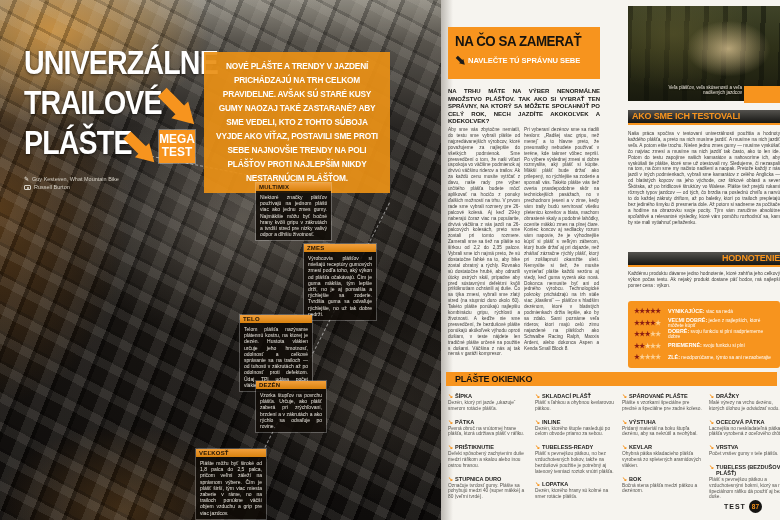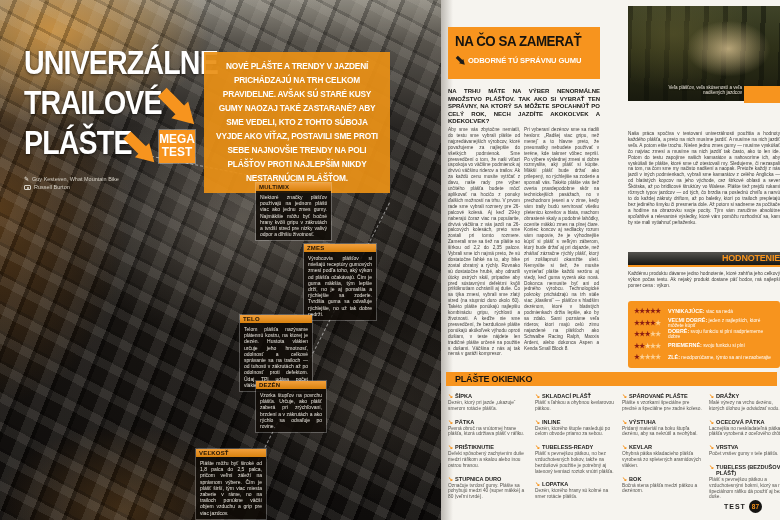--- a/index.html
+++ b/index.html
@@ -184,33 +184,34 @@
 
   <div class="right-page">
     <div class="gutter"></div>
 
     <div class="hdr-box">
       <div class="hdr-title">NA ČO SA ZAMERAŤ</div>
       <div class="hdr-sub">
         <svg width="10" height="10" viewBox="0 0 100 100">
           <path d="M29 7 L73 51 L83 41 L98 98 L41 83 L51 73 L7 29 Z" fill="#1d1c19"></path>
         </svg>
-        <span>ODBORNÉ TÚ SPRÁVNU GUMU</span>
+        <span>NAVLEČTE TÚ SPRÁVNU SEBE</span>
       </div>
     </div>
 
     <p class="lead">NA TRHU MÁTE NA VÝBER NENORMÁLNE MNOŽSTVO PLÁŠŤOV. TAK AKO SI VYBRAŤ TEN SPRÁVNY, NA KTORÝ SA MÔŽETE SPOĽAHNÚŤ PO CELÝ ROK, NECH JAZDÍTE AKOKOĽVEK A KDEKOĽVEK?</p>
     <div class="col col1">Aby sme vás zbytočne nemiatli, do testu sme vybrali plášte od najpredávanejších výrobcov, ktoré považujeme za najlepšie do všetkých podmienok. Sme presvedčení o tom, že naši víťazi uspokoja vo väčšine podmienok aj drvivú väčšinu riderov a trailov. Ak za každú cenu musíte vytŕčať z davu, naše rady pre výber určitého plášťa budete môcť aplikovať na hocičo z ponuky ďalších možností na trhu. V prvom rade sme vybrali rozmery pre 26-palcové kolesá. Aj keď 29-ky naberajú čoraz viac na popularite, drvivá väčšina z vás jazdí na 26-palcových kolesách, preto sme zostali pri tomto rozmere. Zamerali sme sa tiež na plášte so šírkou od 2,2 do 2,35 palcov. Vybrali sme ich najmä preto, že sú dostatočne ľahké na to, aby bike zostal obratný a rýchly. Rovnako sú dostatočne hrubé, aby odrazili útoky ostrých skál, prípadne aby pred sústavnými defektmi kvôli prištiknutiam ochránili aj duše. Čo sa týka zmesí, vybrali sme zlatý stred (na stupnici duro okolo 60). Takéto plášte ponúkajú najlepšiu kombináciu gripu, rýchlosti a životnosti. A keďže nie sme presvedčení, že bezdušové plášte ponúkajú akúkoľvek výhodu oproti dušiam, v teste nájdete len tradičné plášte určené na použitie s dušami. Väčšina z nás aj tak nemá v garáži kompresor.</div>
     <div class="col col2">Pri vyberaní dezénov sme sa riadili heslom: „Radšej viac gripu, než menej“ a to hlavne preto, že pneumatiky nebudete používať v teréne, kde takmer vôbec neprší. Po výbere výslednej zmesi si dobre rozmyslite, aký plášť si kúpite. Mäkší plášť bude držať ako prilepený, no rýchlejšie sa zoderie a spomalí vás. Takéto plášte vás tiež overia pravdepodobne skôr na technickejších pasážach, no v prechodnom jeseni a v zime, kedy vám traily budú servírovať všetku pletenicu koreňov a blata, machom obrastené skaly a podobné lahôdky, oceníte mäkkú zmes na plnej čiare. Koniec koncov aj sedliacky rozum vám napovie, že je výhodnejšie kúpiť si plášť s veľkým záberom, ktorý bude držať aj pri dojazde, než zháňať zázračne rýchly plášť, ktorý pri zošliapnutí okamžite uletí. Nemyslite si tiež, že musíte vymieňať plášte každú sezónu aj vtedy, keď guma vyzerá ako nová. Dokonca nemusíte byť ani od jedného výrobcu. Technologické pokroky prichádzajú na trh stále viac „klasikmi“ — plášťov s hladším dezénom, ktoré v blatistých podmienkach držia lepšie, ako by sa zdalo. Sami poznáme veľa riderov, ktorí majú celú zimu najazdené na plášťoch ako Schwalbe Racing Ralph, Maxxis Ardent, alebo dokonca Aspen a Kenda Small Block 8.</div>
 
     <div class="photo">
       <div class="caption">Veľa plášťov, veľa skúseností a veľa nadšených jazdcov</div>
     </div>
     <div class="orange-tab"></div>
 
+    <div class="side-h sh1">AKO SME ICH TESTOVALI</div>
     <p class="side-text st1">Naša práca spočíva v testovaní univerzálnosti použitia a hodnoty každého plášťa, a preto na nich musíme jazdiť. A musíme na nich jazdiť veľa. A potom ešte trochu. Nielen jednu zmes gumy — musíme vyskúšať čo najviac zmesí a musíme na nich jazdiť tak často, ako to len ide. Potom do testu zapojíme našich kamarátov a nahovoríme ich, aby vyskúšali tie plášte, ktoré sme už otestovali my. Sledujeme, či nezaspali na tom, na čom sme my načisto nadšení a naopak. Pretože každý z nás jazdí v iných podmienkach, vybrali sme kamarátov z celého Anglicka — od blatistých kopcov na jeho východe, cez štrkové oblasti a sever Škótska, až po bridlicové štruktúry vo Walese. Plášte tiež prejdú rukami rôznych typov jazdcov — od tých, čo brzdia na poslednú chvíľu a narvú to do každej zákruty driftom, až po baletky, ktorí po trailoch prepletajú bez jediného šmyku či presmeria dole. Až potom si sadneme za počítače a hodíme na obrazovku svoje pocity. Tým vám zaručíme absolútne spoľahlivé a relevantné výsledky, ktoré vám pomôžu rozhodnúť sa, kam by ste mali vytiahnuť peňaženku.</p>
 
     <div class="side-h sh2">HODNOTENIE</div>
     <p class="side-text st2">Každému produktu dávame jedno hodnotenie, ktoré zahŕňa jeho celkový výkon počas testu. Ak nejaký produkt dostane päť bodov, má najlepší pomer cena : výkon.</p>
 
     <div class="rating-box">
       <div class="r-row">
         <span class="stars"><b class="sf">★★★★★</b><b class="se"></b></span>
         <span class="r-txt"><b>VYNIKAJÚCE:</b> <span>viac sa nedá</span></span>
       </div>

